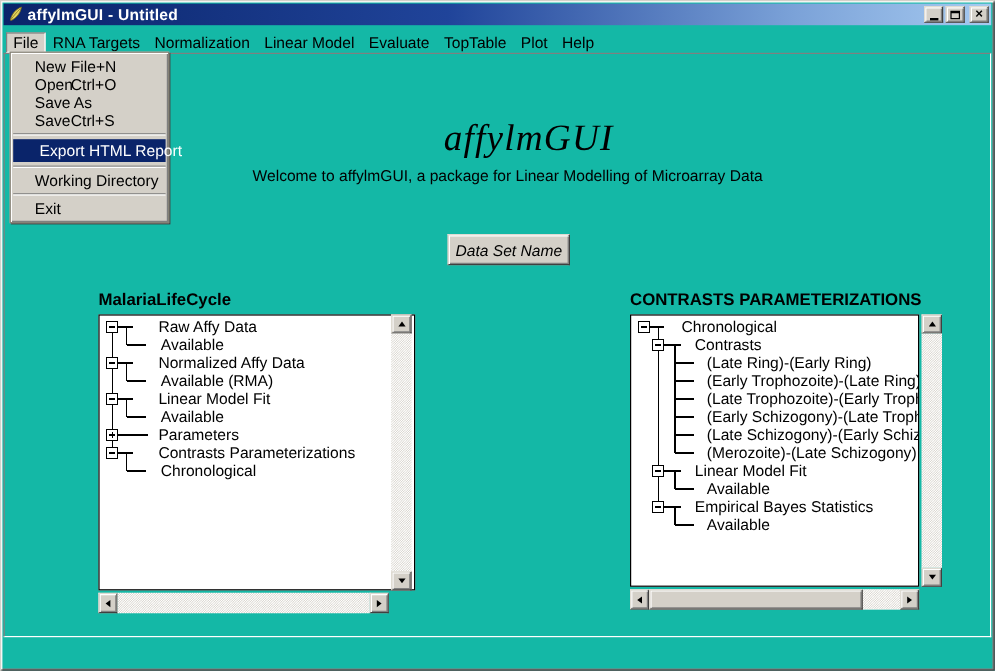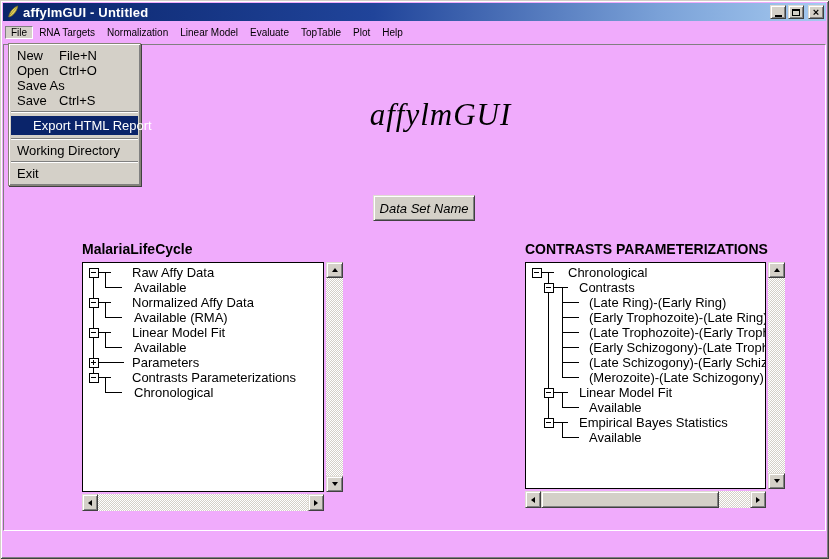--- a/index.html
+++ b/index.html
@@ -1,17 +1,17 @@
 <!DOCTYPE html>
 <html><head>
 <meta charset="utf-8">
 <style>
   html,body{margin:0;padding:0;background:#808080;}
   #window{
-    position:relative;width:829px;height:559px;background:#f0abfc;
+    position:relative;width:829px;height:559px;background:#14b8a6;
     font-family:"Liberation Sans",sans-serif;color:#000;overflow:hidden;
     box-shadow: inset 1px 1px 0 #d4d0c8, inset -1px -1px 0 #404040,
                 inset 2px 2px 0 #fff,    inset -2px -2px 0 #808080;
   }
   
   .titlebar{
     position:absolute;left:3px;top:3px;right:3px;height:18px;
     background:linear-gradient(to right,#0a246a 0%,#20449a 45%,#7ba2d8 80%,#a6caf0 100%);
     display:flex;align-items:center;padding:0 2px;
   }
@@ -24,32 +24,32 @@
     box-shadow:inset 1px 1px 0 #fff,inset -1px -1px 0 #808080;
     display:flex;align-items:center;justify-content:center;box-sizing:border-box;
     font-size:11px;line-height:10px;font-weight:bold;
   }
   .wbtn.close{margin-left:4px;}
   .glyph-min{width:7px;height:2px;background:#000;margin-top:7px;}
   .glyph-max{width:8px;height:7px;border:1px solid #000;border-top-width:2px;box-sizing:border-box;}
   
   .menubar{
     position:absolute;left:3px;top:21px;right:3px;height:23px;
-    display:flex;align-items:center;padding-left:2px;font-size:10px;
+    display:flex;align-items:flex-end;padding-left:2px;font-size:13px;
   }
   .mbitem{display:flex;align-items:center;padding:0 5px;border:1px solid transparent;}
   .mbitem.active{border-color:#808080 #fff #fff #808080;background:#d4d0c8;}
   
   .menu-popup{
     position:absolute;left:8px;top:43px;width:133px;z-index:20;
     background:#d4d0c8;border:1px solid #868377;box-sizing:border-box;
     box-shadow:inset 1px 1px 0 #fff,inset -1px -1px 0 #808080,1px 1px 0 #404040;
     padding:4px 1px 4px 1px;font-size:13px;
   }
-  .mi{position:relative;height:15px;line-height:15px;padding-left:7px;white-space:nowrap;}
+  .mi{position:relative;height:15px;line-height:15px;padding-left:19px;white-space:nowrap;}
   .mi .accel{position:absolute;left:49px;top:0;}
   .mi.hl{height:19px;line-height:19px;margin:3px 1px 2px 1px;background:#0a246a;color:#fff;padding-left:22px;}
   .msep{height:0;border-top:1px solid #808080;border-bottom:1px solid #fff;margin:3px 1px;}
   
   .contentframe{
     position:absolute;left:3px;top:44px;right:3px;bottom:28px;
     border:1px solid;border-color:#808080 #fff #fff #808080;
   }
   .apptitle{
     position:absolute;left:55px;right:3px;top:97px;text-align:center;
@@ -60,21 +60,21 @@
   .dsbtn{
     position:absolute;left:373px;top:195px;width:102px;height:26px;background:#d4d0c8;
     border:1px solid;border-color:#dfdbd3 #404040 #404040 #dfdbd3;
     box-shadow:inset 1px 1px 0 #fff,inset -1px -1px 0 #808080;
     display:flex;align-items:center;justify-content:center;font-size:13px;box-sizing:border-box;font-style:italic;
   }
   .panelhead{position:absolute;top:241px;font-weight:bold;font-size:14px;white-space:nowrap;}
   .panelhead.left{left:82px;width:242px;}
   .panelhead.right{left:525px;width:241px;}
   .treecanvas{position:absolute;background:#fff;border:1px solid #000;overflow:hidden;box-sizing:border-box;}
-  #ltree{left:82px;top:262px;width:242px;height:230px;}
+  #ltree{left:82px;top:262px;width:264px;height:230px;}
   #rtree{left:525px;top:262px;width:241px;height:227px;}
   .tree-line{stroke:#000;stroke-width:1;shape-rendering:crispEdges;}
   .tree-box{fill:#fff;stroke:#000;stroke-width:1;shape-rendering:crispEdges;}
   .tree-text{font-family:"Liberation Sans",sans-serif;font-size:13px;fill:#000;white-space:pre;}
   
   .checker{
     background-color:#fff;
     background-image:
       linear-gradient(45deg,#d4d0c8 25%,transparent 25%,transparent 75%,#d4d0c8 75%),
       linear-gradient(45deg,#d4d0c8 25%,transparent 25%,transparent 75%,#d4d0c8 75%);
@@ -159,20 +159,21 @@
     <div class="mi">
       <span>Working Directory</span>
     </div>
     <div class="msep"></div>
     <div class="mi">
       <span>Exit</span>
     </div>
   </div>
 
   <div class="apptitle">affylmGUI</div>
+  <div class="welcome">Welcome to affylmGUI, a package for Linear Modelling of Microarray Data</div>
   <div class="dsbtn">Data Set Name</div>
 
   <div class="panelhead left">MalariaLifeCycle</div>
   <div class="panelhead right">CONTRASTS PARAMETERIZATIONS</div>
 
   <div id="ltree" class="treecanvas">
     <svg id="ltree-svg" width="240" height="228">
         <line x1="22.5" y1="9.5" x2="22.5" y2="24.5" class="tree-line"></line>
         <line x1="22.5" y1="39.5" x2="22.5" y2="54.5" class="tree-line"></line>
         <line x1="22.5" y1="69.5" x2="22.5" y2="84.5" class="tree-line"></line>

